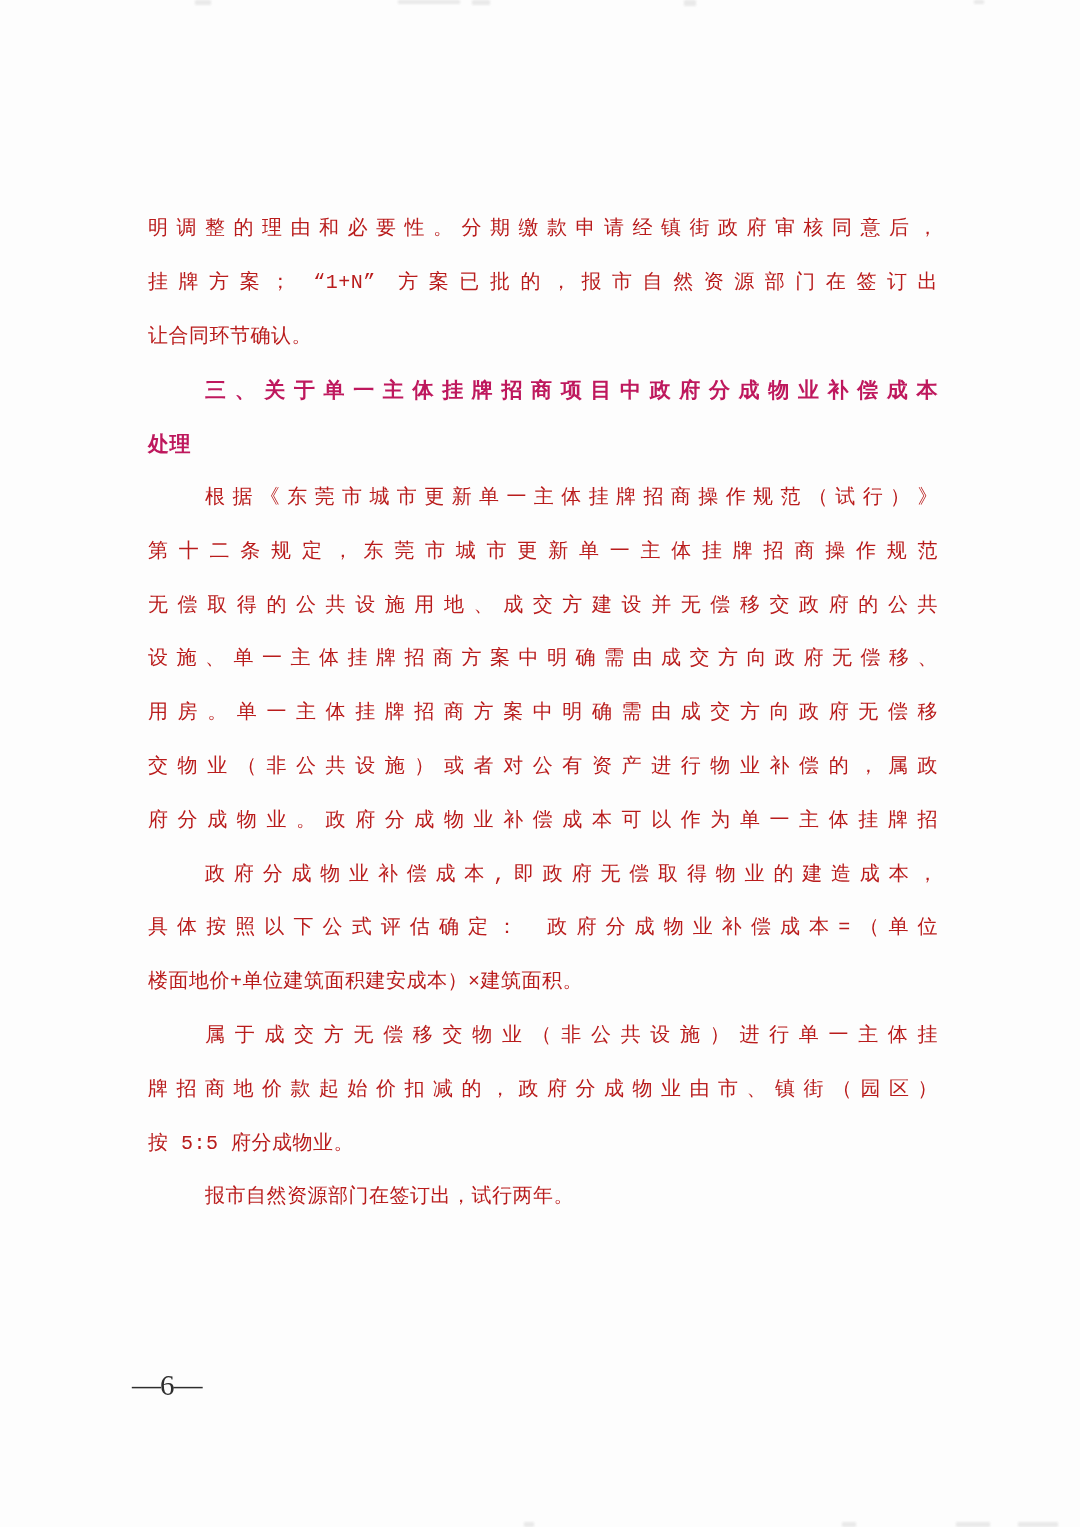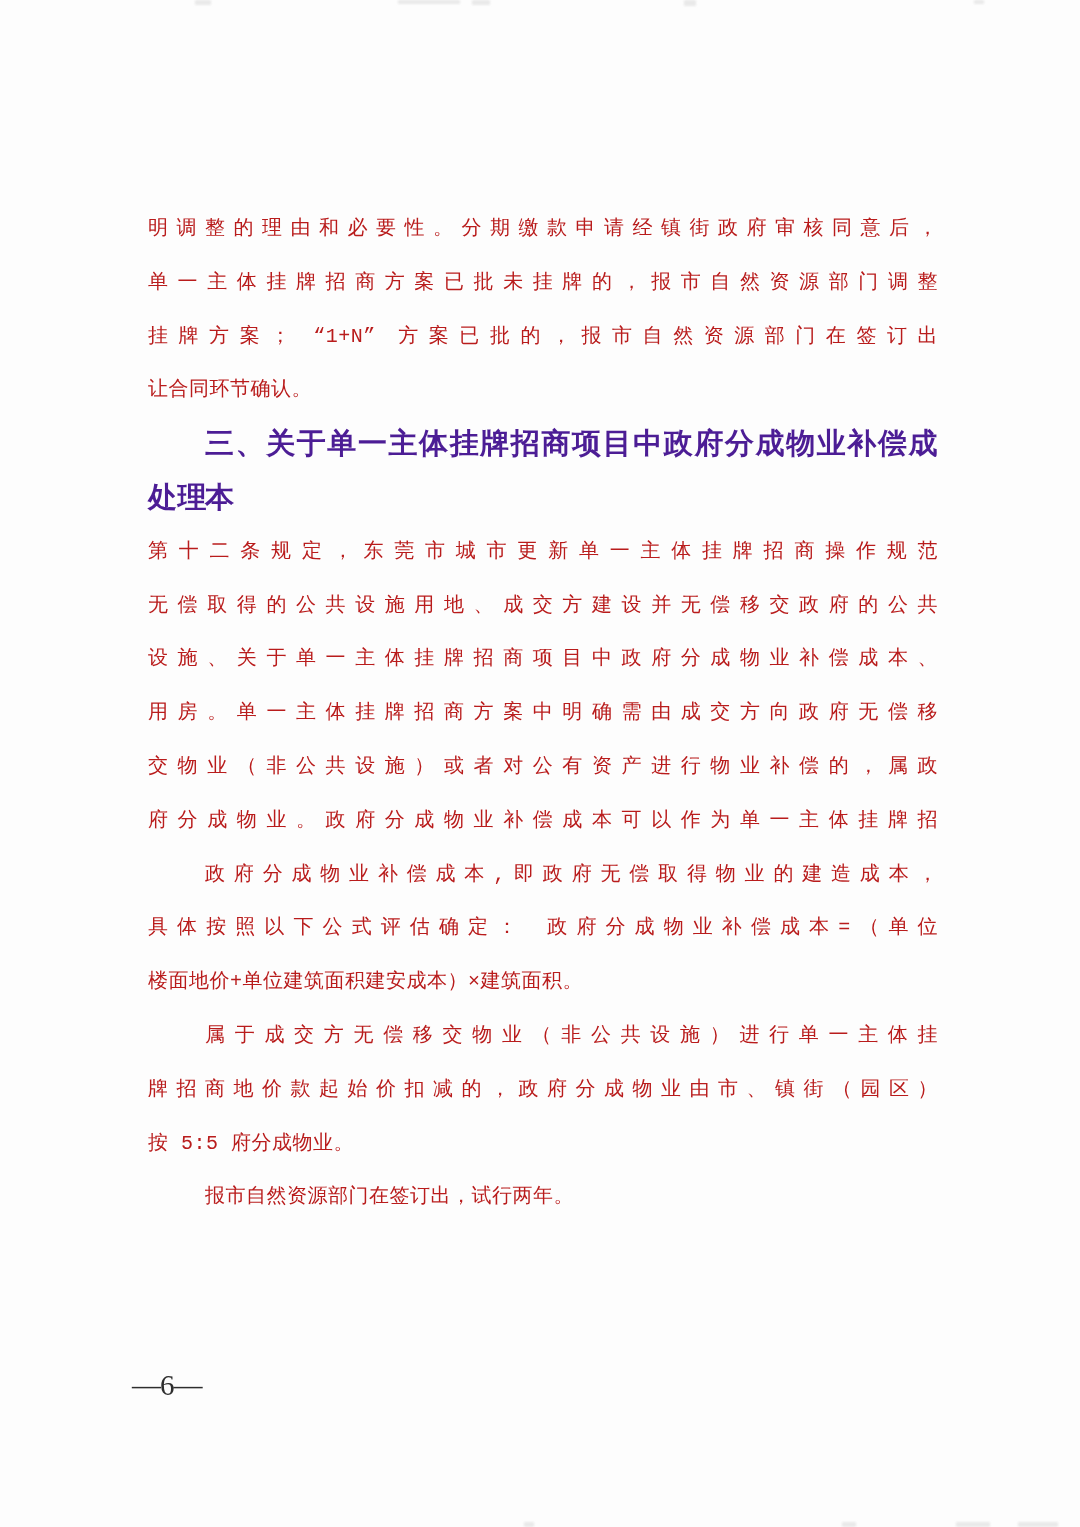--- a/index.html
+++ b/index.html
@@ -33,22 +33,22 @@
   .line.justify {
     text-align: justify;
     text-align-last: justify;
   }
   .line.indent {
     padding-left: 57px;
   }
   .line.heading {
     font-family: "Liberation Sans", "DejaVu Sans", sans-serif;
     font-weight: 700;
-    font-size: 29px;
-    color: #4c1d95;
+    font-size: 21px;
+    color: #be185d;
   }
   .page-number {
     position: absolute;
     left: 132px;
     top: 1368px;
     font-size: 29px;
     line-height: 34px;
     color: #2e2e2e;
     letter-spacing: -1px;
     font-family: "Liberation Serif", "DejaVu Serif", serif;
@@ -81,28 +81,28 @@
   <div class="artifact a-t4"></div>
   <div class="artifact a-t5"></div>
   <div class="artifact a-b1"></div>
   <div class="artifact a-b2"></div>
   <div class="artifact a-b3"></div>
   <div class="artifact a-b4"></div>
 
   <div class="text-block">
 
   <div class="line body justify">明调整的理由和必要性。分期缴款申请经镇街政府审核同意后，</div>
-      <div class="line body justify">单一主体挂牌招商方案已批未挂牌的，报市自然资源部门调整</div>
       <div class="line body justify">挂牌方案； “1+N” 方案已批的，报市自然资源部门在签订出</div>
       <div class="line body">让合同环节确认。</div>
       <div class="line heading justify indent">三、关于单一主体挂牌招商项目中政府分成物业补偿成本</div>
       <div class="line heading">处理</div>
+      <div class="line body justify indent">根据《东莞市城市更新单一主体挂牌招商操作规范（试行）》</div>
       <div class="line body justify">第十二条规定，东莞市城市更新单一主体挂牌招商操作规范</div>
       <div class="line body justify">无偿取得的公共设施用地、成交方建设并无偿移交政府的公共</div>
-      <div class="line body justify">设施、关于单一主体挂牌招商项目中政府分成物业补偿成本、</div>
+      <div class="line body justify">设施、单一主体挂牌招商方案中明确需由成交方向政府无偿移、</div>
       <div class="line body justify">用房。单一主体挂牌招商方案中明确需由成交方向政府无偿移</div>
       <div class="line body justify">交物业（非公共设施）或者对公有资产进行物业补偿的，属政</div>
       <div class="line body justify">府分成物业。政府分成物业补偿成本可以作为单一主体挂牌招</div>
       <div class="line body justify indent">政府分成物业补偿成本,即政府无偿取得物业的建造成本，</div>
       <div class="line body justify">具体按照以下公式评估确定： 政府分成物业补偿成本=（单位</div>
       <div class="line body">楼面地价+单位建筑面积建安成本）×建筑面积。</div>
       <div class="line body justify indent">属于成交方无偿移交物业（非公共设施）进行单一主体挂</div>
       <div class="line body justify">牌招商地价款起始价扣减的，政府分成物业由市、镇街（园区）</div>
       <div class="line body">按 5:5 府分成物业。</div>
       <div class="line body indent">报市自然资源部门在签订出，试行两年。</div>

